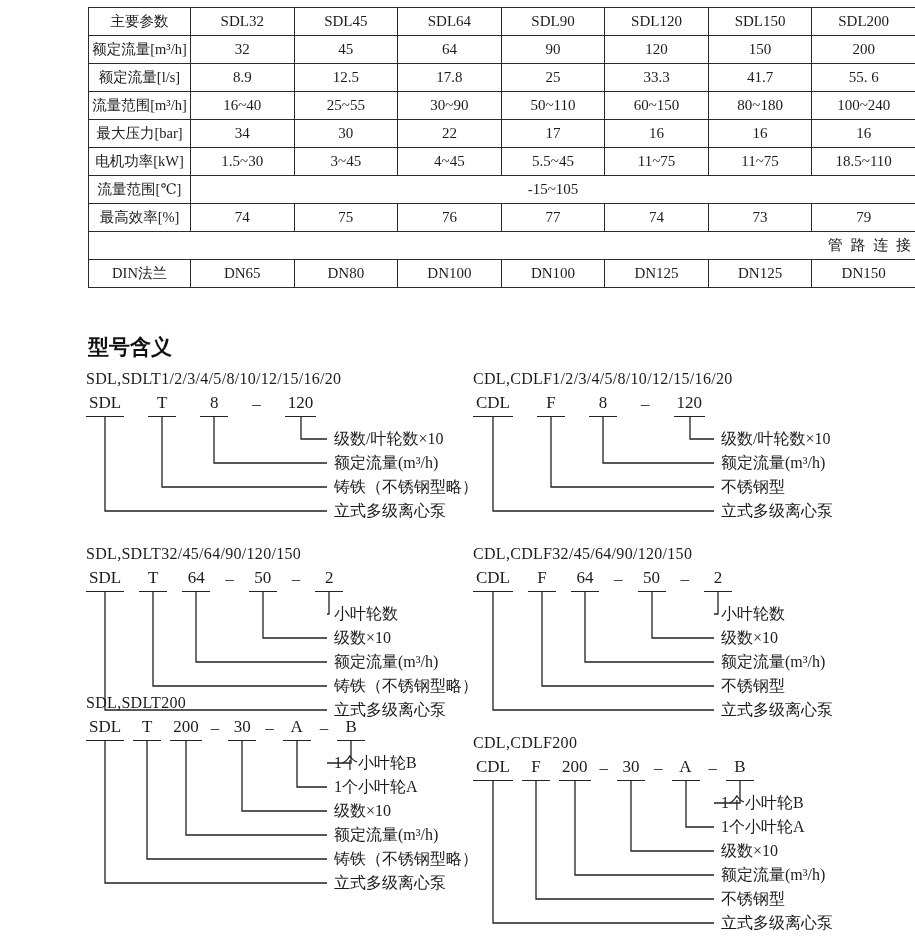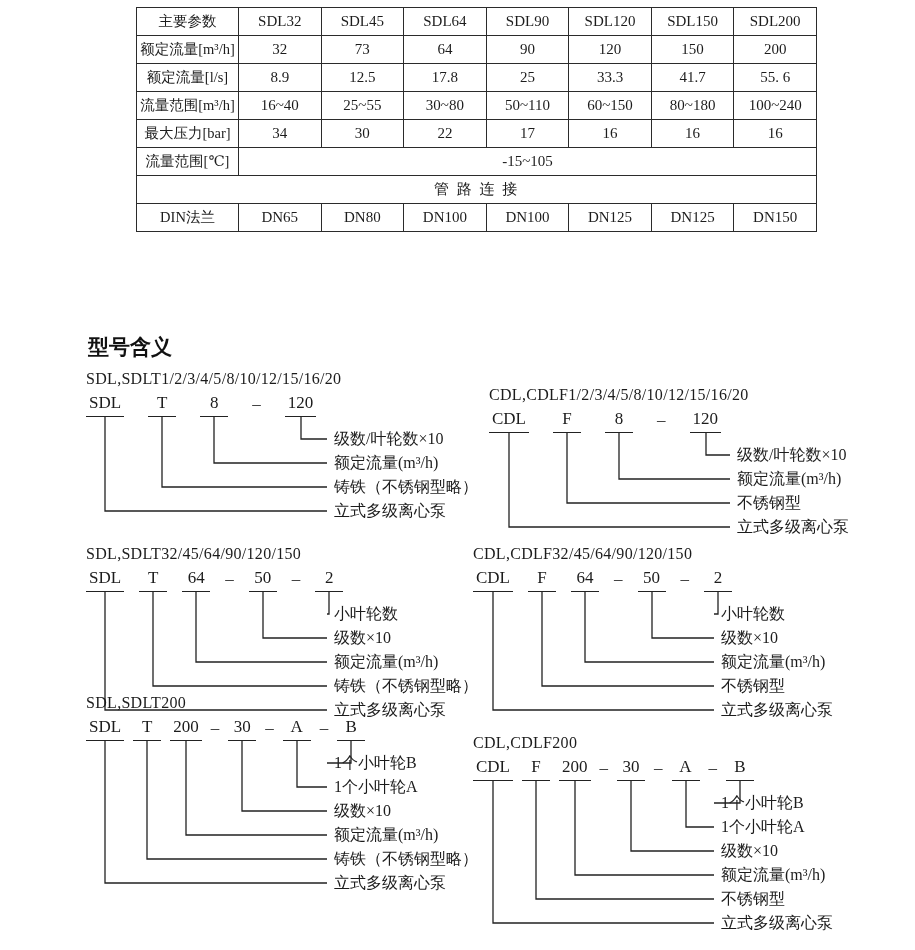--- a/index.html
+++ b/index.html
@@ -1,25 +1,25 @@
 <!DOCTYPE html>
 <html><head>
 <meta charset="utf-8">
 <style>
   html,body{margin:0;padding:0;background:#fff;}
   .page{position:relative;width:915px;height:950px;background:#fff;overflow:hidden;
         font-family:"Liberation Serif","DejaVu Serif",serif;color:#1c1c1c;}
 
   
-  .spec-table{position:absolute;left:88px;top:7px;width:681px;border-collapse:collapse;table-layout:fixed;margin-left:48px;}
+  .spec-table{position:absolute;left:88px;top:7px;width:828px;border-collapse:collapse;table-layout:fixed;}
   .spec-table td{border:1px solid #2b2b2b;text-align:center;vertical-align:middle;
                  height:27px;padding:0 2px;font-size:15px;white-space:nowrap;overflow:hidden;}
   .spec-table col.c0{width:102px;}
   .spec-table td.lbl{font-size:14.5px;}
-  .spec-table td.sect{letter-spacing:2px;}
+  .spec-table td.sect{letter-spacing:2px;text-align:right;}
 
   
   .section-title{position:absolute;left:85px;top:330px;margin:3px;
                  font-family:"Liberation Sans","DejaVu Sans",sans-serif;
                  font-weight:bold;font-size:21px;color:#111;}
 
   
   .diagram{position:absolute;width:400px;}
   .dseries{font-size:16px;line-height:20px;white-space:nowrap;letter-spacing:.3px;}
   .dtokens{display:flex;align-items:flex-end;margin-top:4px;}
@@ -27,21 +27,21 @@
   .d-g16 .dtokens{gap:15px}
   .d-g9  .dtokens{gap:9px}
   .tok{display:inline-block;min-width:22px;text-align:center;padding:0 3px 4px;
        border-bottom:1.4px solid #222;font-size:17px;line-height:19px;white-space:nowrap;}
   .dash{display:inline-block;padding:0 0 4px;font-size:17px;line-height:19px;}
   .dlabels{margin:10px 0 0 248px;}
   .dlabel{height:24px;line-height:24px;font-size:16px;white-space:nowrap;}
   .dsvg{position:absolute;left:0;top:0;pointer-events:none;}
 
   .pos-d0{left:86px; top:369px;}
-  .pos-d1{left:489px;top:369px;margin-top:16px;}
+  .pos-d1{left:473px;top:369px;}
   .pos-d2{left:86px; top:544px;}
   .pos-d3{left:473px;top:544px;}
   .pos-d4{left:86px; top:693px;}
   .pos-d5{left:473px;top:733px;}
 </style>
 </head>
 <body>
 
 <div class="page">
 
@@ -63,60 +63,80 @@
           <td>SDL45</td>
           <td>SDL64</td>
           <td>SDL90</td>
           <td>SDL120</td>
           <td>SDL150</td>
           <td>SDL200</td>
         </tr>
         <tr>
           <td class="lbl">额定流量[m³/h]</td>
           <td>32</td>
-          <td>73</td>
+          <td>45</td>
           <td>64</td>
           <td>90</td>
           <td>120</td>
           <td>150</td>
           <td>200</td>
         </tr>
         <tr>
           <td class="lbl">额定流量[l/s]</td>
           <td>8.9</td>
           <td>12.5</td>
           <td>17.8</td>
           <td>25</td>
           <td>33.3</td>
           <td>41.7</td>
           <td>55. 6</td>
         </tr>
         <tr>
           <td class="lbl">流量范围[m³/h]</td>
           <td>16~40</td>
           <td>25~55</td>
-          <td>30~80</td>
+          <td>30~90</td>
           <td>50~110</td>
           <td>60~150</td>
           <td>80~180</td>
           <td>100~240</td>
         </tr>
         <tr>
           <td class="lbl">最大压力[bar]</td>
           <td>34</td>
           <td>30</td>
           <td>22</td>
           <td>17</td>
           <td>16</td>
           <td>16</td>
           <td>16</td>
         </tr>
         <tr>
+          <td class="lbl">电机功率[kW]</td>
+          <td>1.5~30</td>
+          <td>3~45</td>
+          <td>4~45</td>
+          <td>5.5~45</td>
+          <td>11~75</td>
+          <td>11~75</td>
+          <td>18.5~110</td>
+        </tr>
+        <tr>
           <td class="lbl">流量范围[℃]</td>
           <td colspan="7">-15~105</td>
+        </tr>
+        <tr>
+          <td class="lbl">最高效率[%]</td>
+          <td>74</td>
+          <td>75</td>
+          <td>76</td>
+          <td>77</td>
+          <td>74</td>
+          <td>73</td>
+          <td>79</td>
         </tr>
         <tr>
           <td class="sect" colspan="8">管 路 连 接</td>
         </tr>
         <tr>
           <td class="lbl">DIN法兰</td>
           <td>DN65</td>
           <td>DN80</td>
           <td>DN100</td>
           <td>DN100</td>

